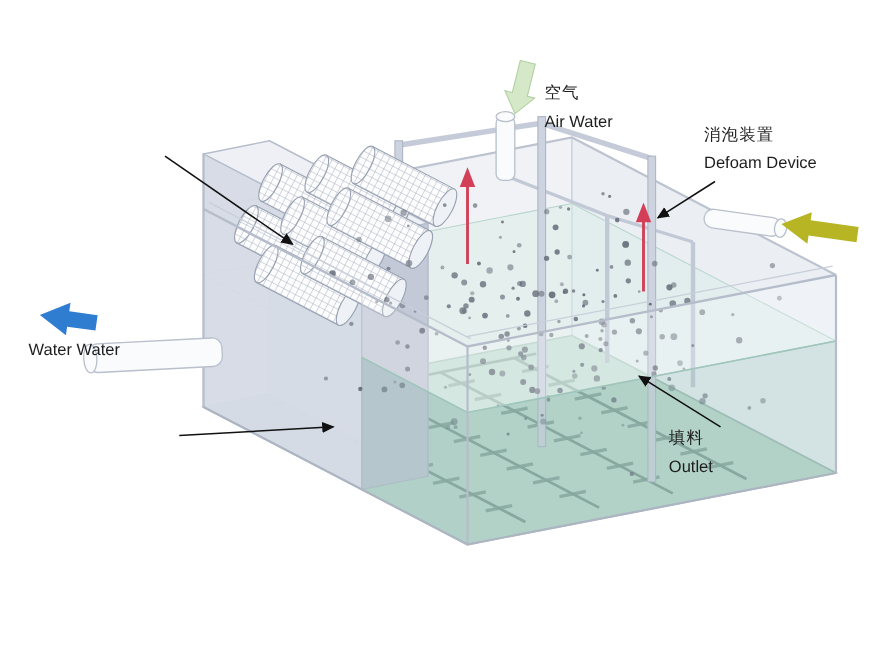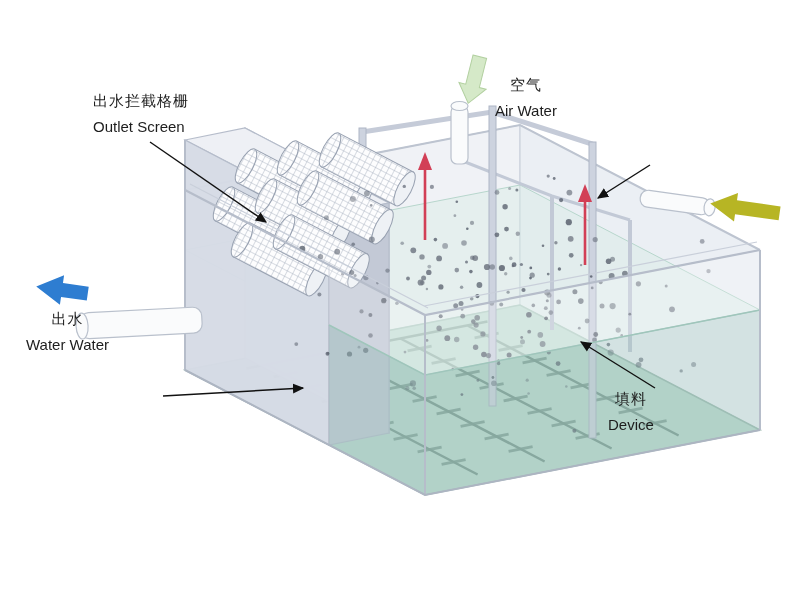--- a/index.html
+++ b/index.html
@@ -1,20 +1,20 @@
 <!DOCTYPE html>
 <html><head>
 <meta charset="utf-8">
 <style>
   html,body{margin:0;padding:0;background:#fff;}
   .stage{position:relative;width:800px;height:600px;background:#ffffff;overflow:hidden;
          font-family:"Liberation Sans","DejaVu Sans",sans-serif;}
   .stage svg{position:absolute;left:0;top:0;}
   .label{position:absolute;color:#1d1d1d;font-size:15px;line-height:26px;white-space:nowrap;}
-  .label .zh{letter-spacing:1px;text-align:center;}
+  .label .zh{letter-spacing:1px;}
   .cyl-body,.cyl-face{fill:url(#mesh);stroke:#97a0b0;stroke-width:1;}
   .cyl-end{fill:#eef1f5;stroke:#97a0b0;stroke-width:1;}
   .post{fill:#cdd3df;stroke:#aeb6c5;stroke-width:1;}
   .pipe-white{fill:#fafbfc;stroke:#b9c0cc;stroke-width:1.2;}
 </style>
 </head>
 <body>
 
 <div class="stage">
 
@@ -327,30 +327,29 @@
   </g>
 
   <g stroke-width="1.4">
     <line x1="150" y1="142" x2="266" y2="222" marker-end="url(#ah)" stroke="#111111"></line>
     <line x1="650" y1="165" x2="598" y2="198" marker-end="url(#ah)" stroke="#111111"></line>
     <line x1="163" y1="396" x2="303" y2="388" marker-end="url(#ah)" stroke="#111111"></line>
     <line x1="655" y1="388" x2="581" y2="342" marker-end="url(#ah)" stroke="#111111"></line>
   </g>
 </svg>
 
-<div class="label" style="left:93px;top:88px">
-  <div class="zh">出水拦截格栅</div>
-  <div class="en">Outlet Screen</div>
-</div>
 <div class="label" style="left:495px;top:72px">
   <div class="zh">空气</div>
   <div class="en">Air Water</div>
 </div>
+<div class="label" style="left:640px;top:110px">
+  <div class="zh">消泡装置</div>
+  <div class="en">Defoam Device</div>
+</div>
 <div class="label" style="left:26px;top:306px">
-  <div class="zh">出水</div>
   <div class="en">Water Water</div>
 </div>
 <div class="label" style="left:608px;top:386px">
   <div class="zh">填料</div>
-  <div class="en">Device</div>
+  <div class="en">Outlet</div>
 </div>
 
 </div>
 
 </body></html>

